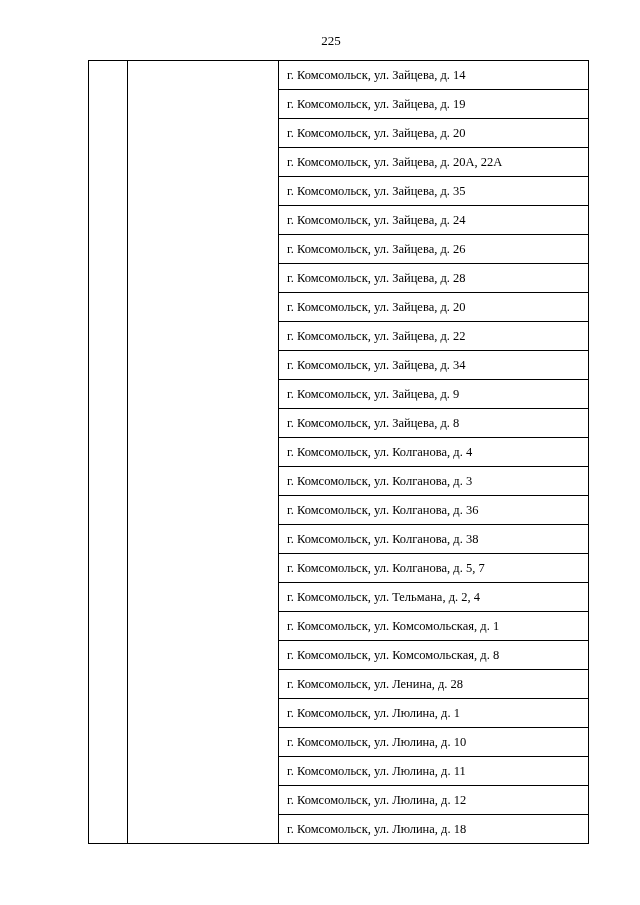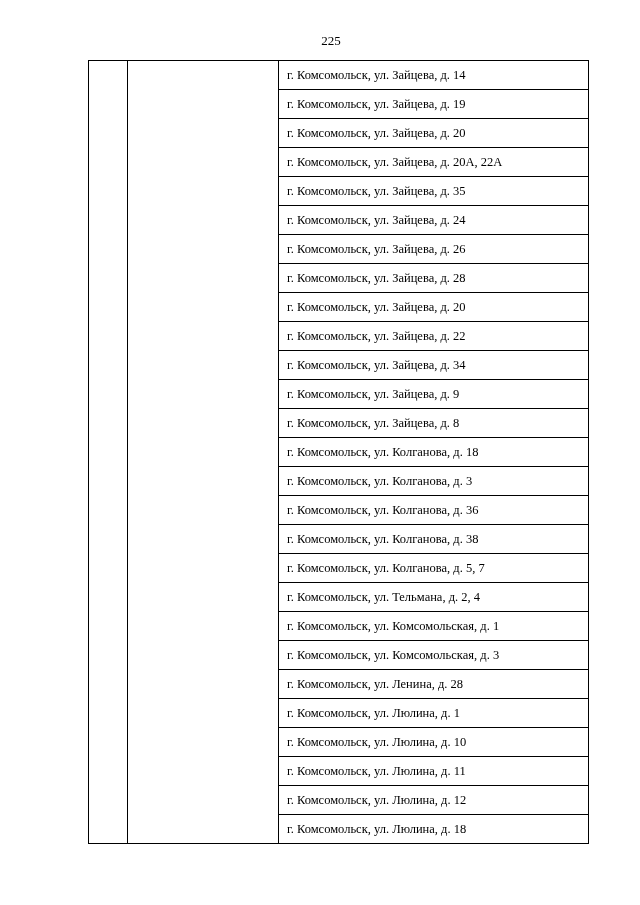--- a/index.html
+++ b/index.html
@@ -136,21 +136,21 @@
               <div class="cell-text">г. Комсомольск, ул. Зайцева, д. 9</div>
             </td>
           </tr>
           <tr>
             <td class="col-c">
               <div class="cell-text">г. Комсомольск, ул. Зайцева, д. 8</div>
             </td>
           </tr>
           <tr>
             <td class="col-c">
-              <div class="cell-text">г. Комсомольск, ул. Колганова, д. 18</div>
+              <div class="cell-text">г. Комсомольск, ул. Колганова, д. 4</div>
             </td>
           </tr>
           <tr>
             <td class="col-c">
               <div class="cell-text">г. Комсомольск, ул. Колганова, д. 3</div>
             </td>
           </tr>
           <tr>
             <td class="col-c">
               <div class="cell-text">г. Комсомольск, ул. Колганова, д. 36</div>
@@ -171,21 +171,21 @@
               <div class="cell-text">г. Комсомольск, ул. Тельмана, д. 2, 4</div>
             </td>
           </tr>
           <tr>
             <td class="col-c">
               <div class="cell-text">г. Комсомольск, ул. Комсомольская, д. 1</div>
             </td>
           </tr>
           <tr>
             <td class="col-c">
-              <div class="cell-text">г. Комсомольск, ул. Комсомольская, д. 3</div>
+              <div class="cell-text">г. Комсомольск, ул. Комсомольская, д. 8</div>
             </td>
           </tr>
           <tr>
             <td class="col-c">
               <div class="cell-text">г. Комсомольск, ул. Ленина, д. 28</div>
             </td>
           </tr>
           <tr>
             <td class="col-c">
               <div class="cell-text">г. Комсомольск, ул. Люлина, д. 1</div>

